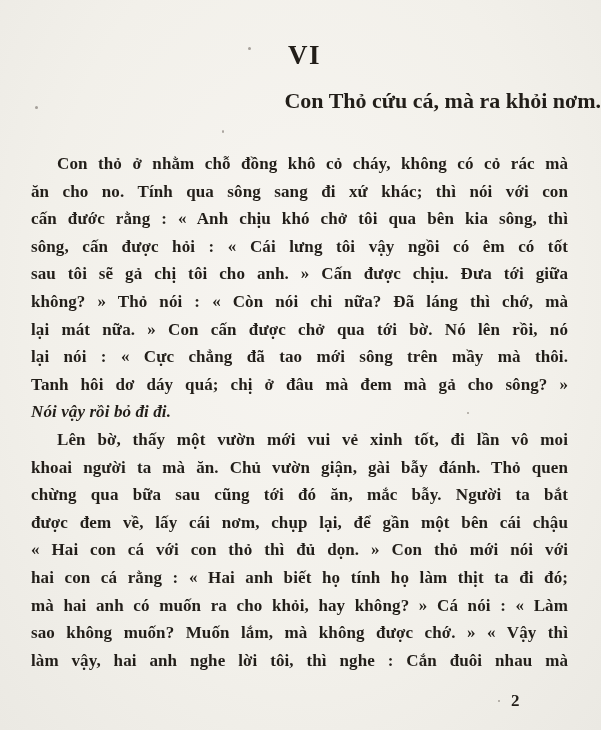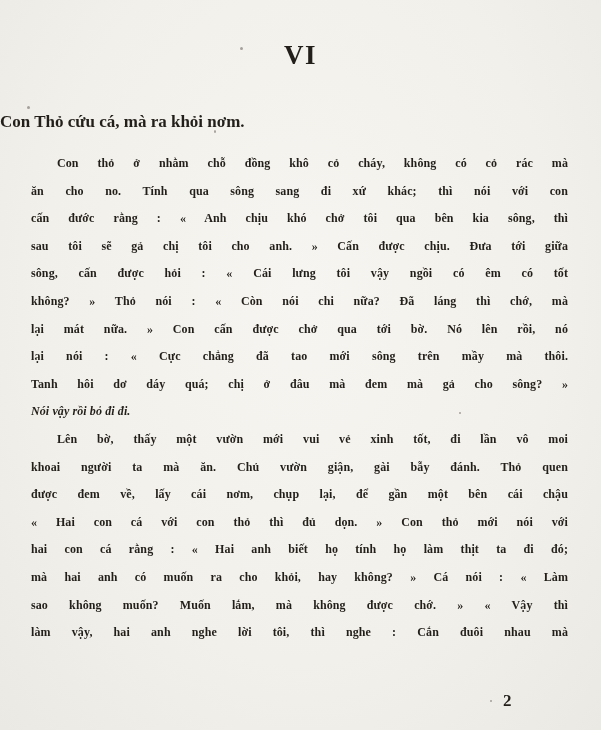--- a/index.html
+++ b/index.html
@@ -11,46 +11,47 @@
   }
   body {
     position: relative;
     background: radial-gradient(ellipse at 50% 40%, #f7f5f1 0%, #f2f0ea 60%, #ebe9e3 100%);
     font-family: "Liberation Serif", "DejaVu Serif", serif;
     color: #221e19;
   }
   .page {
     position: absolute;
     inset: 0;
+    margin-left: 8px;
   }
   .chapter {
     position: absolute;
     top: 40px;
     left: 0;
     width: 100%;
     text-align: center;
     font-size: 27px;
     font-weight: 700;
     letter-spacing: 1.5px;
   }
   .story-title {
     position: absolute;
-    top: 112px;
+    top: 88px;
     left: 0;
     width: 100%;
-    text-align: left;
-    font-size: 17px;
+    text-align: right;
+    font-size: 22px;
     font-weight: 700;
   }
   .body-text {
     position: absolute;
     top: 150px;
-    left: 31px;
+    left: 23px;
     width: 537px;
-    font-size: 12px;
+    font-size: 17px;
     font-weight: 700;
     line-height: 27.6px;
     letter-spacing: 0.1px;
   }
   .line {
     text-align: justify;
     text-align-last: justify;
   }
   .line.indent {
     text-indent: 26px;
@@ -82,29 +83,30 @@
 
 <div class="page">
   <div class="chapter">VI</div>
 
   <div class="story-title">Con Thỏ cứu cá, mà ra khỏi nơm.</div>
 
   <div class="body-text">
       <div class="line indent">Con thỏ ở nhằm chỗ đồng khô cỏ cháy, không có cỏ rác mà</div>
       <div class="line">ăn cho no. Tính qua sông sang đi xứ khác; thì nói với con</div>
       <div class="line">cấn đước rằng : « Anh chịu khó chở tôi qua bên kia sông, thì</div>
+      <div class="line">sông, cấn được hỏi : « Cái lưng tôi vậy ngồi có êm có tốt</div>
       <div class="line">sau tôi sẽ gả chị tôi cho anh. » Cấn được chịu. Đưa tới giữa</div>
-      <div class="line">sông, cấn được hỏi : « Cái lưng tôi vậy ngồi có êm có tốt</div>
       <div class="line">không? » Thỏ nói : « Còn nói chi nữa? Đã láng thì chớ, mà</div>
       <div class="line">lại mát nữa. » Con cấn được chở qua tới bờ. Nó lên rồi, nó</div>
       <div class="line">lại nói : « Cực chẳng đã tao mới sông trên mầy mà thôi.</div>
       <div class="line">Tanh hôi dơ dáy quá; chị ở đâu mà đem mà gả cho sông? »</div>
       <div class="line nojust">Nói vậy rồi bỏ đi đi.</div>
       <div class="line indent">Lên bờ, thấy một vườn mới vui vẻ xinh tốt, đi lần vô moi</div>
       <div class="line">khoai người ta mà ăn. Chủ vườn giận, gài bẫy đánh. Thỏ quen</div>
+      <div class="line">chừng qua bữa sau cũng tới đó ăn, mắc bẫy. Người ta bắt</div>
       <div class="line">được đem về, lấy cái nơm, chụp lại, để gần một bên cái chậu</div>
       <div class="line">« Hai con cá với con thỏ thì đủ dọn. » Con thỏ mới nói với</div>
       <div class="line">hai con cá rằng : « Hai anh biết họ tính họ làm thịt ta đi đó;</div>
       <div class="line">mà hai anh có muốn ra cho khỏi, hay không? » Cá nói : « Làm</div>
       <div class="line">sao không muốn? Muốn lắm, mà không được chớ. » « Vậy thì</div>
       <div class="line">làm vậy, hai anh nghe lời tôi, thì nghe : Cắn đuôi nhau mà</div>
     </div>
 
   <div class="page-number">2</div>
 

